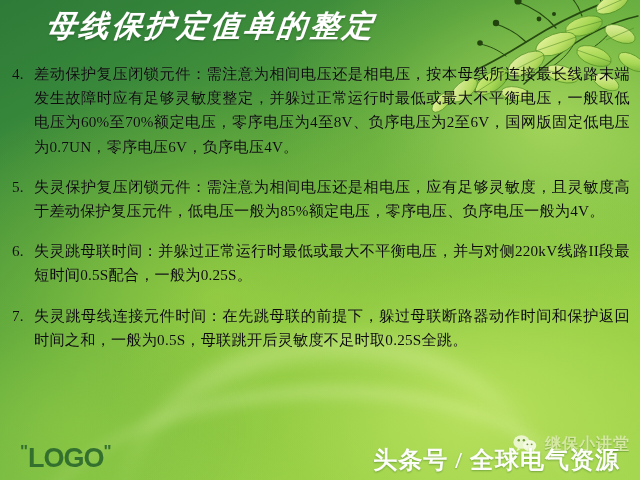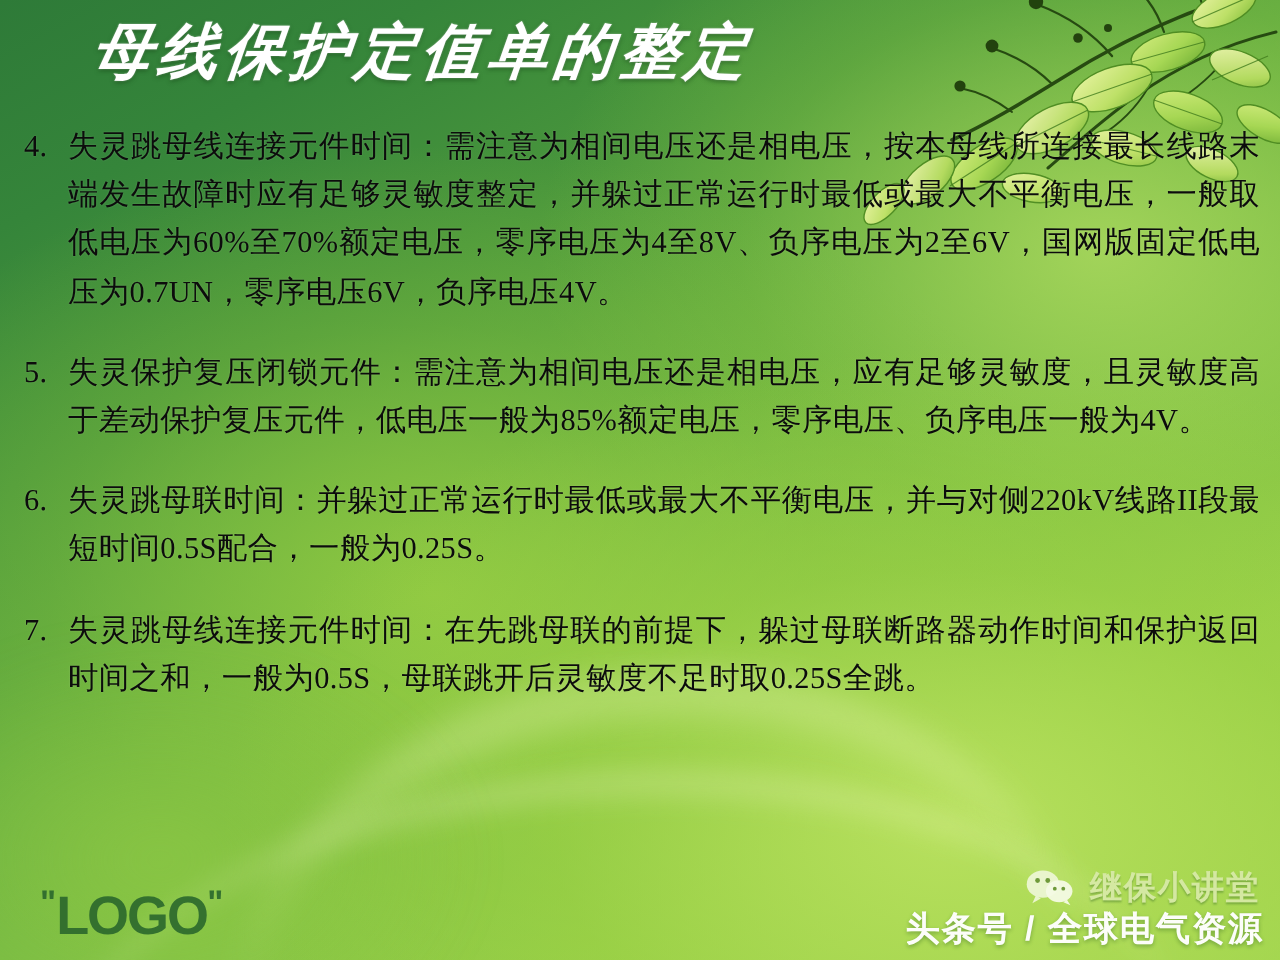--- a/index.html
+++ b/index.html
@@ -182,23 +182,23 @@
     font-size:16px;
     font-weight:700;
     color:#d8eaa8;
     letter-spacing:1px;
     text-shadow:0 1px 1px rgba(60,110,40,0.45);
     white-space:nowrap;
     opacity:0.93;
   }
   #wm-bottom {
     position:absolute;
-    right:4px; bottom:2px;
-    font-family:Liberation Sans, sans-serif;
-    font-size:17px;
+    right:16px; bottom:2px;
+    font-family:Liberation Serif, serif;
+    font-size:24px;
     font-weight:700;
     color:#ffffff;
     letter-spacing:1px;
     white-space:nowrap;
     text-shadow:0 1px 2px rgba(70,120,40,0.55);
     opacity:0.97;
   }
 </style>
 </head>
 <body>
@@ -284,21 +284,21 @@
 
   <div id="title-wrap">
     <div id="title">母线保护定值单的整定</div>
   </div>
 
   <div id="content">
 
     <div class="item">
       <div class="item-line">
         <span class="marker">4.</span>
-        <span class="para body-text">失灵跳母线连接元件时间：需注意为相间电压还是相电压，按本母线所连接最长线路末端发生故障时应有足够灵敏度整定，并躲过正常运行时最低或最大不平衡电压，一般取低电压为60%至70%额定电压，零序电压为4至8V、负序电压为2至6V，国网版固定低电压为0.7UN，零序电压6V，负序电压4V。</span>
+        <span class="para body-text">差动保护复压闭锁元件：需注意为相间电压还是相电压，按本母线所连接最长线路末端发生故障时应有足够灵敏度整定，并躲过正常运行时最低或最大不平衡电压，一般取低电压为60%至70%额定电压，零序电压为4至8V、负序电压为2至6V，国网版固定低电压为0.7UN，零序电压6V，负序电压4V。</span>
       </div>
     </div>
 
     <div class="item">
       <div class="item-line">
         <span class="marker">5.</span>
         <span class="para body-text">失灵保护复压闭锁元件：需注意为相间电压还是相电压，应有足够灵敏度，且灵敏度高于差动保护复压元件，低电压一般为85%额定电压，零序电压、负序电压一般为4V。</span>
       </div>
     </div>
 

